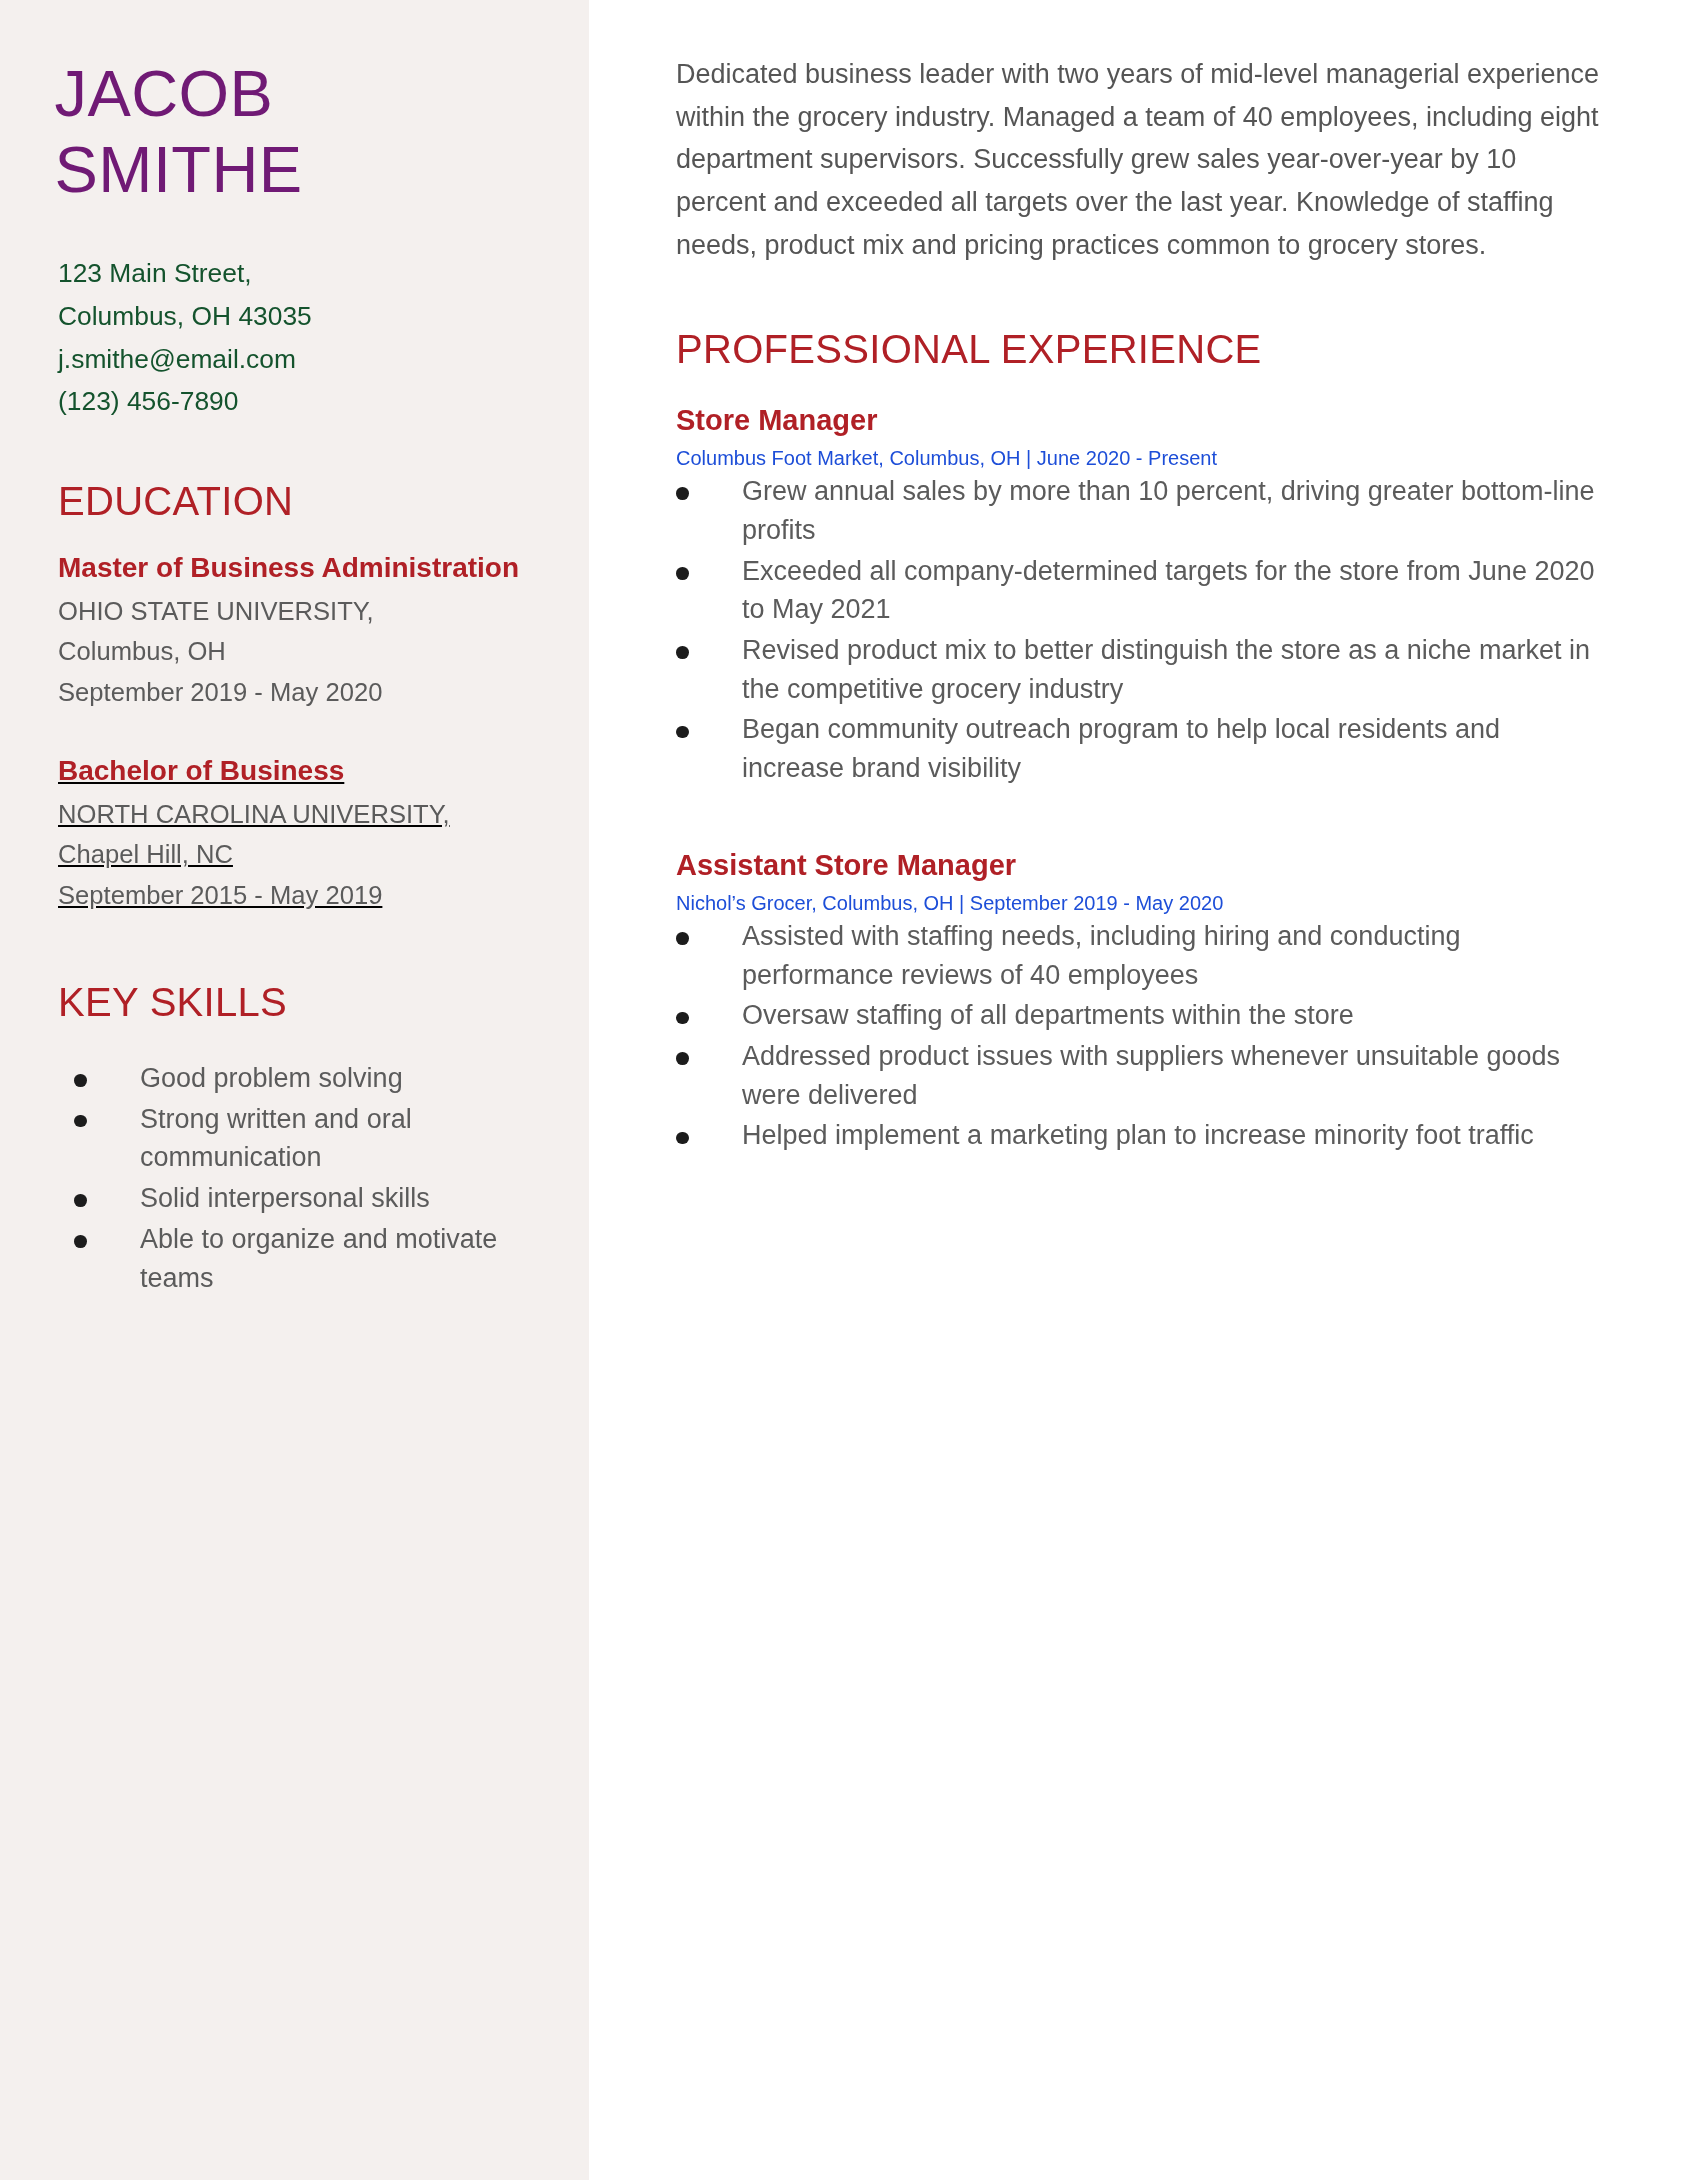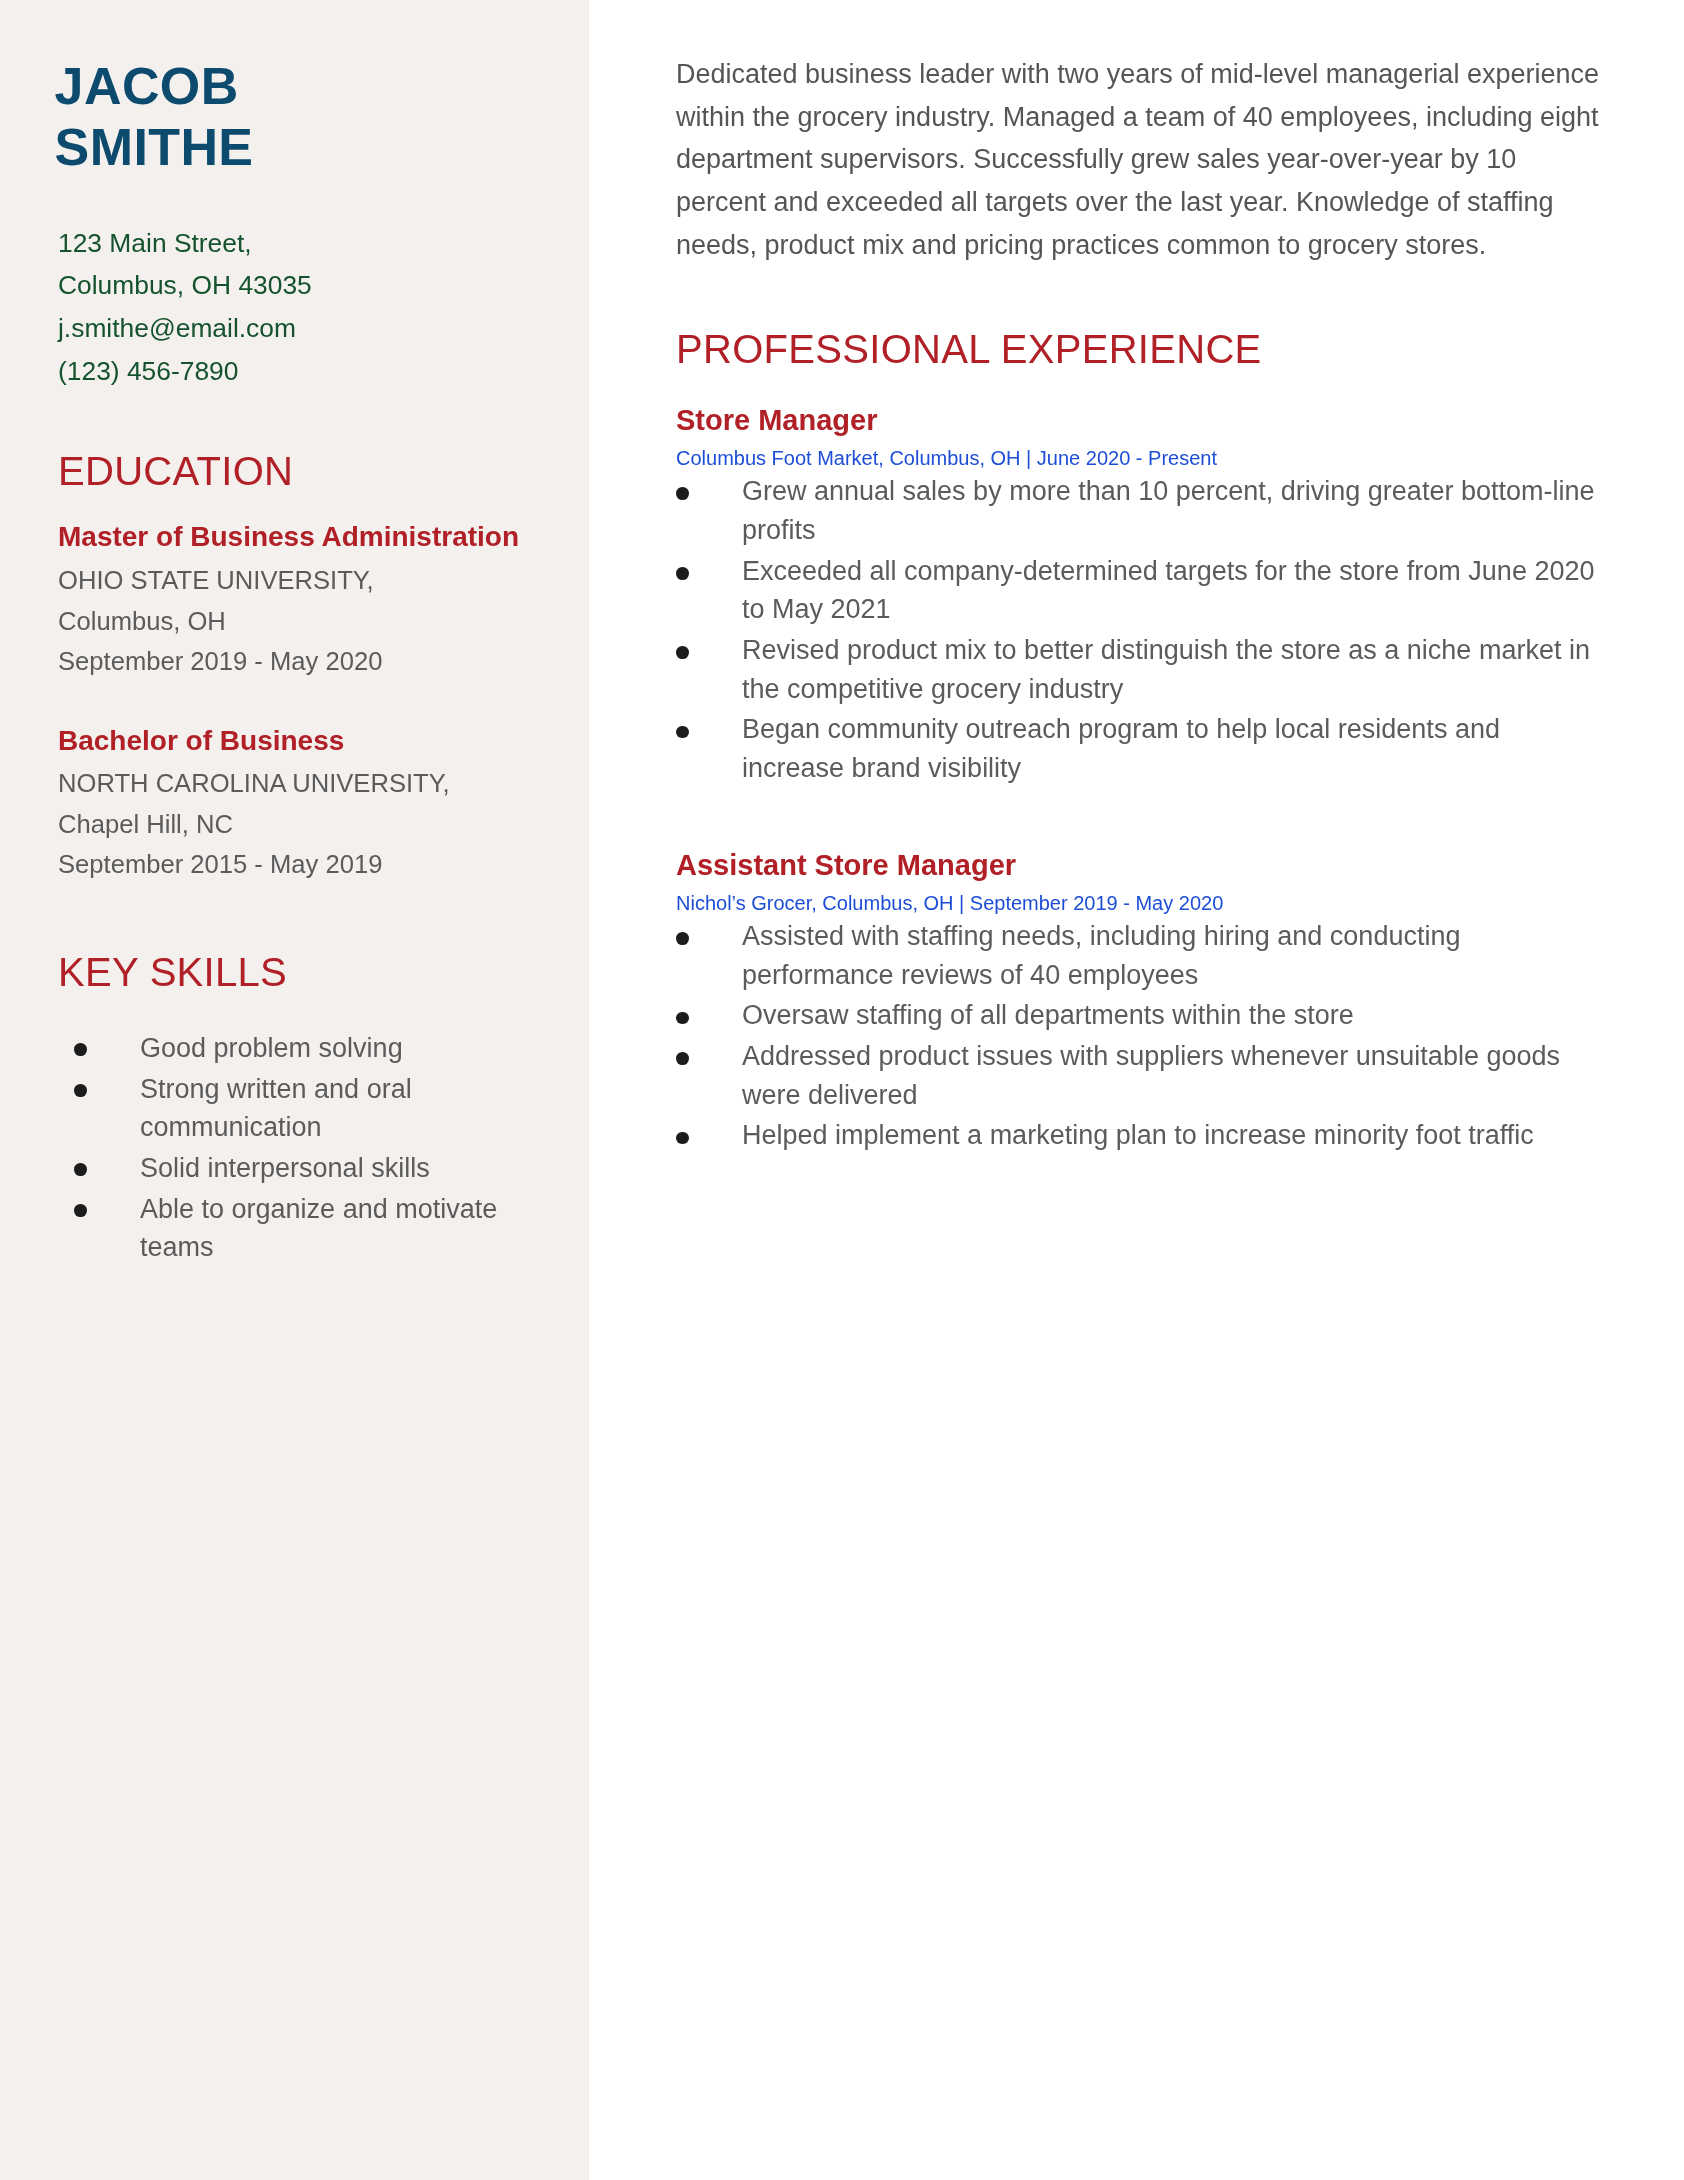--- a/index.html
+++ b/index.html
@@ -29,24 +29,24 @@
     height: 2181px;
     background: #f4f0ee;
     box-sizing: border-box;
   }
 
   .sidebar-inner {
     padding: 56px 34px 0 58px;
   }
 
   #candidate-name {
-    color: #0c4a6e;
-    font-size: 52px;
+    color: #701a75;
+    font-size: 65px;
     line-height: 1.17;
-    font-weight: 700;
+    font-weight: 400;
     letter-spacing: 0.4px;
     margin: 0 0 0 -3.4px;
   }
   #candidate-name .nm-line { display: block; }
 
   .contact-block {
     margin-top: 44px;
     color: #14532d;
     font-size: 26.4px;
     line-height: 1.62;
@@ -58,21 +58,21 @@
     font-size: 40px;
     font-weight: 400;
     letter-spacing: 0.3px;
     margin: 0;
     padding: 0;
   }
   #education-heading { margin-top: 56px; }
   #key-skills-heading { margin-top: 65px; }
 
   .edu-entry { margin-top: 25.6px; }
-  .edu-entry.second { margin-top: 41px; }
+  .edu-entry.second { margin-top: 41px; text-decoration: underline; }
 
   .edu-degree {
     color: #b02026;
     font-size: 28px;
     font-weight: bold;
     line-height: 1.28;
     margin: 0 0 5.1px 0;
   }
   .edu-meta {
     color: #5b5b5b;

